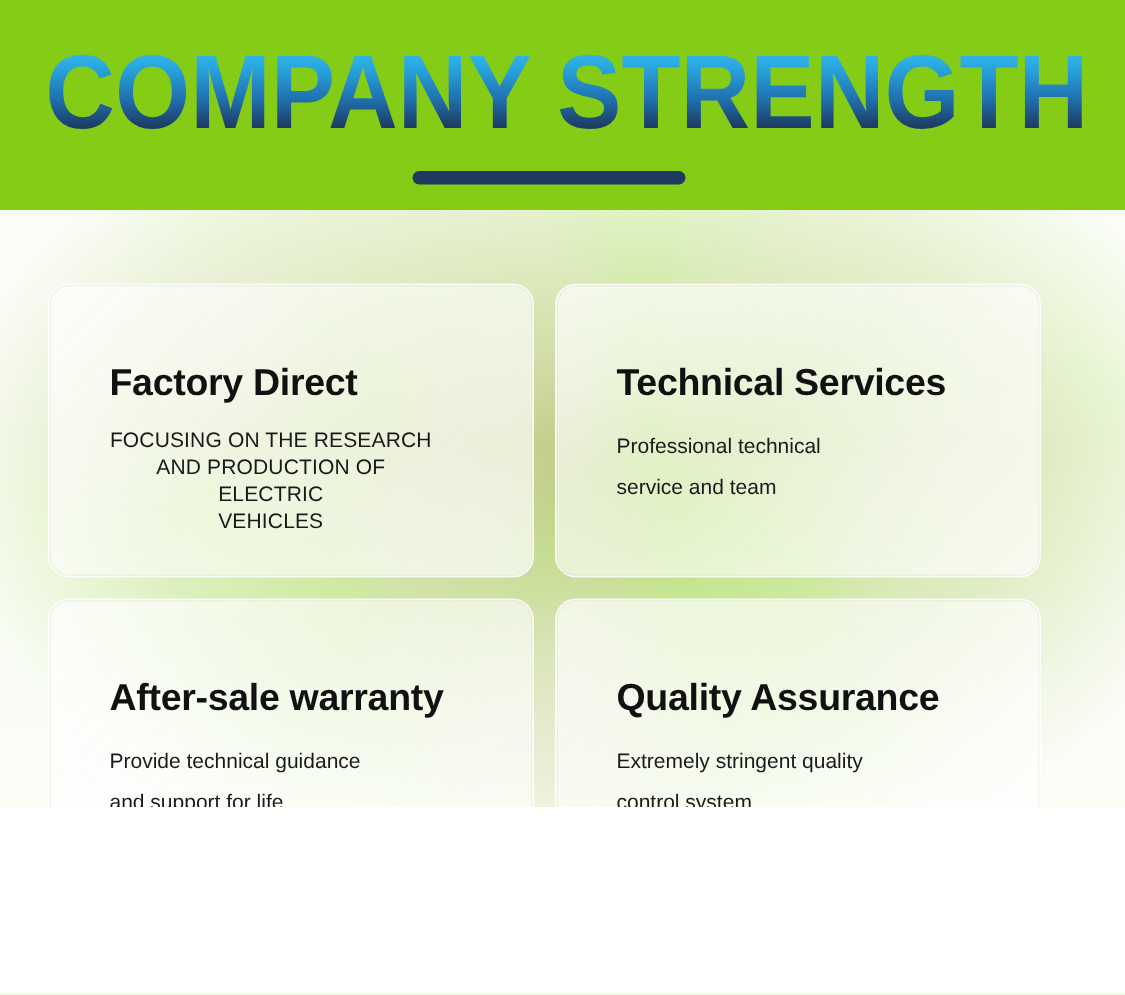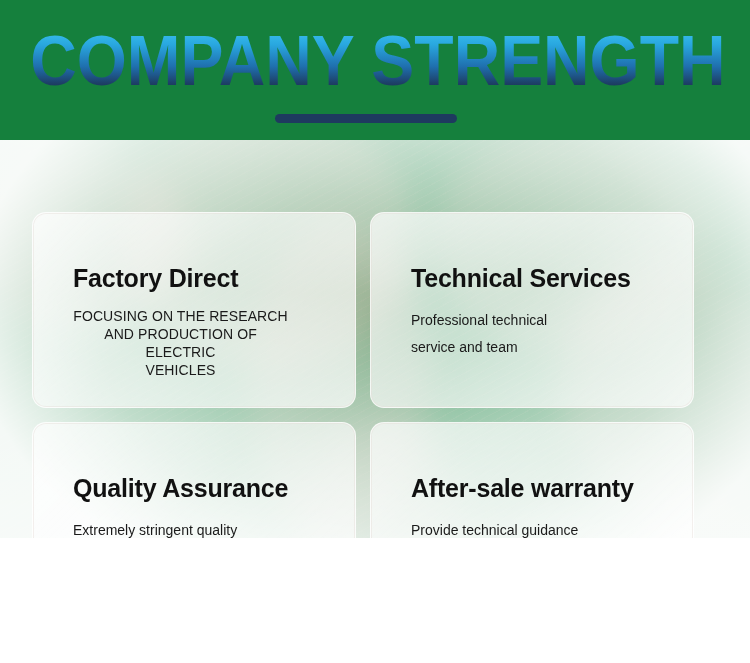--- a/index.html
+++ b/index.html
@@ -7,21 +7,21 @@
   html, body {
     width:750px; height:663px;
     background:#ffffff;
     font-family:"Liberation Sans", sans-serif;
     overflow:hidden;
   }
 
   .banner{
     position:relative;
     width:750px; height:538px;
-    background:#15803d;
+    background:#84cc16;
     overflow:hidden;
   }
 
   
   .bg-texture{
     position:absolute;
     left:0; top:140px;
     width:750px; height:510px;
     overflow:hidden;
     pointer-events:none;
@@ -83,21 +83,21 @@
     position:absolute;
     left:275px; top:114px;
     width:182px; height:9px;
     border-radius:5px;
     background:#1e3a5f;
   }
 
   
   .cards{
     position:absolute;
-    left:32px; top:212px;
+    left:32px; top:189px;
     width:686px; height:422px;
     display:grid;
     grid-template-columns:324px 324px;
     grid-template-rows:196px 196px;
     column-gap:38px;
     row-gap:30px;
     gap:14px;
   }
   .card{
     position:relative;
@@ -164,25 +164,25 @@
 VEHICLES</div>
     </div>
 
     <div class="card">
       <div class="card-title">Technical Services</div>
       <div class="card-desc">Professional technical
 service and team</div>
     </div>
 
     <div class="card">
+      <div class="card-title">After-sale warranty</div>
+      <div class="card-desc">Provide technical  guidance
+and support for life</div>
+    </div>
+
+    <div class="card">
       <div class="card-title">Quality Assurance</div>
       <div class="card-desc">Extremely stringent quality
 control system</div>
-    </div>
-
-    <div class="card">
-      <div class="card-title">After-sale warranty</div>
-      <div class="card-desc">Provide technical  guidance
-and support for life</div>
     </div>
 
   </div>
 </div>
 
 </body></html>

